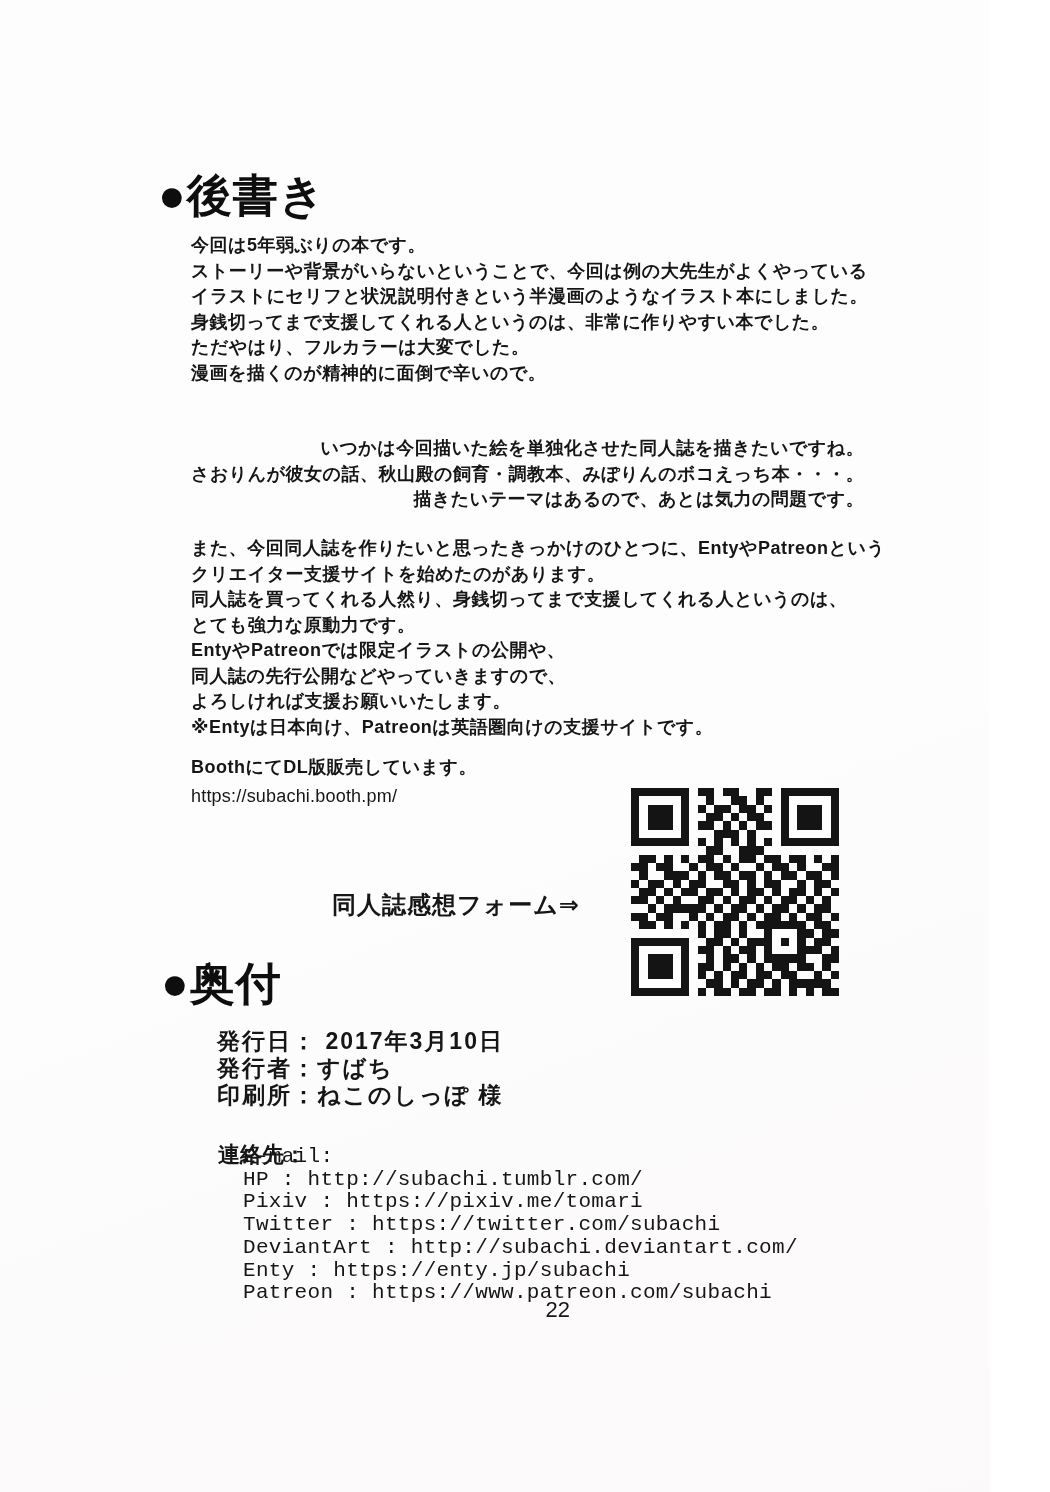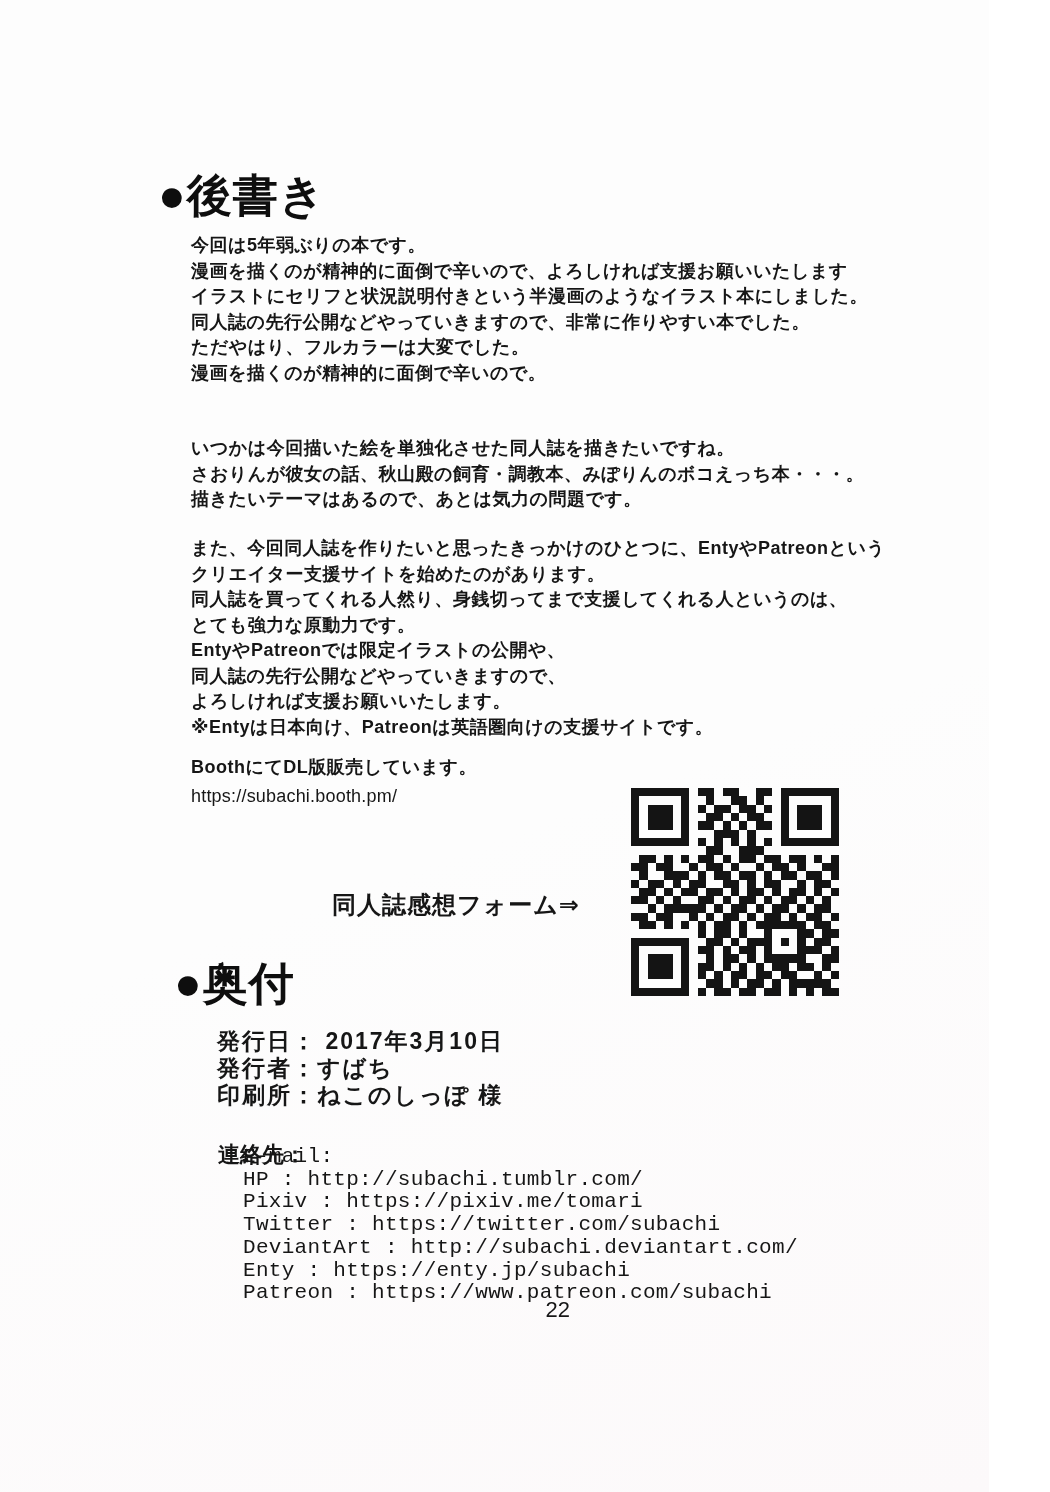--- a/index.html
+++ b/index.html
@@ -18,32 +18,32 @@
   .heading {
     position: absolute;
     font-size: 45px;
     font-weight: bold;
     color: #0e0e0e;
     letter-spacing: 1px;
     white-space: nowrap;
   }
   .heading .dot { font-size: 1.02em; }
   #afterword-heading { left: 158px; top: 166px; }
-  #colophon-heading  { left: 174px; top: 954px; }
+  #colophon-heading  { left: 161px; top: 954px; }
 
   .para { position: absolute; }
   .para .line {
     font-size: 18px;
     line-height: 25.5px;
     font-weight: 600;
     white-space: nowrap;
     letter-spacing: 0.5px;
   }
   #paragraph-1 { left: 191px; top: 233px; }
-  #paragraph-2 { left: 191px; top: 436px; }
+  #paragraph-2 { left: 191px; top: 436px; text-align: right; }
   #paragraph-3 { left: 191px; top: 536px; }
 
   #booth-block { left: 191px; top: 753px; }
   #booth-block .line { line-height: 29px; }
   #booth-block .url  { font-weight: 400; letter-spacing: 0.2px; }
 
   #form-label {
     position: absolute; left: 332px; top: 858px;
     font-size: 24px; font-weight: 600; white-space: nowrap;
     letter-spacing: 1px;
@@ -86,23 +86,23 @@
 <body>
 
 <div class="page">
 
   <div class="heading" id="afterword-heading">
     <span class="dot">●</span><span>後書き</span>
   </div>
 
   <div class="para" id="paragraph-1">
     <div class="line">今回は5年弱ぶりの本です。</div>
-    <div class="line">漫画を描くのが精神的に面倒で辛いので、よろしければ支援お願いいたします</div>
+    <div class="line">ストーリーや背景がいらないということで、今回は例の大先生がよくやっている</div>
     <div class="line">イラストにセリフと状況説明付きという半漫画のようなイラスト本にしました。</div>
-    <div class="line">同人誌の先行公開などやっていきますので、非常に作りやすい本でした。</div>
+    <div class="line">身銭切ってまで支援してくれる人というのは、非常に作りやすい本でした。</div>
     <div class="line">ただやはり、フルカラーは大変でした。</div>
     <div class="line">漫画を描くのが精神的に面倒で辛いので。</div>
   </div>
 
   <div class="para" id="paragraph-2">
     <div class="line">いつかは今回描いた絵を単独化させた同人誌を描きたいですね。</div>
     <div class="line">さおりんが彼女の話、秋山殿の飼育・調教本、みぽりんのボコえっち本・・・。</div>
     <div class="line">描きたいテーマはあるので、あとは気力の問題です。</div>
   </div>
 

